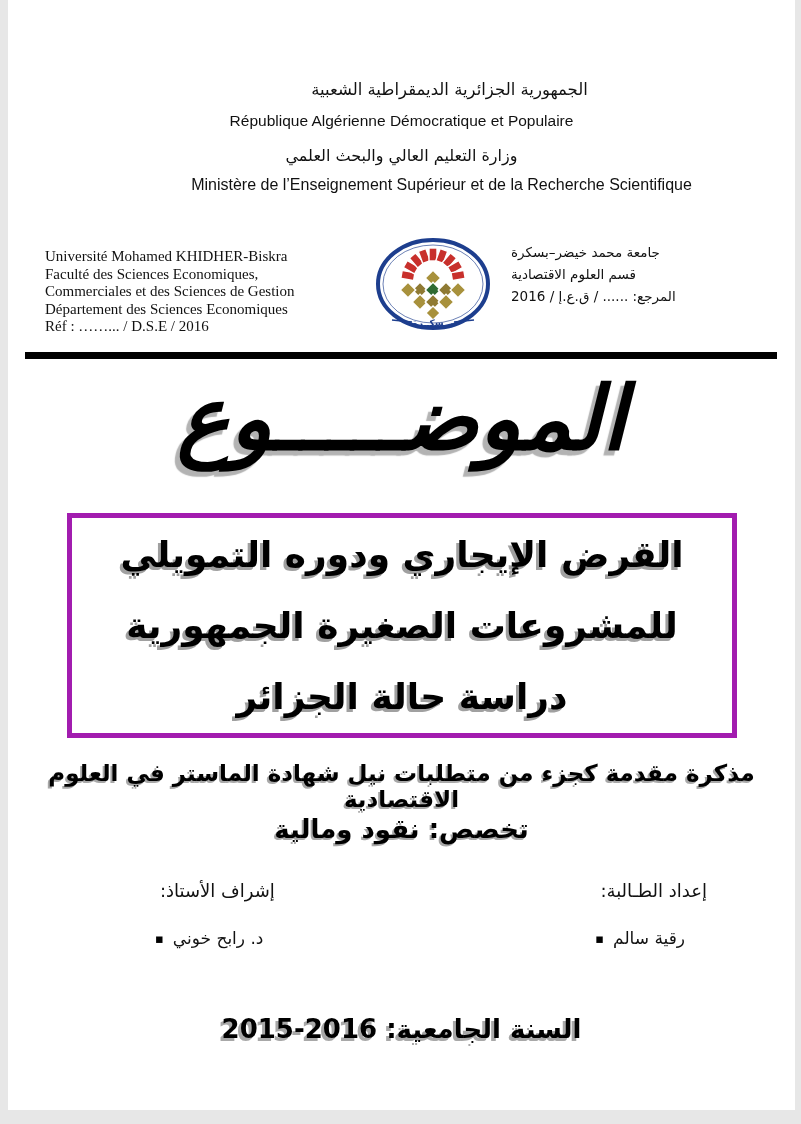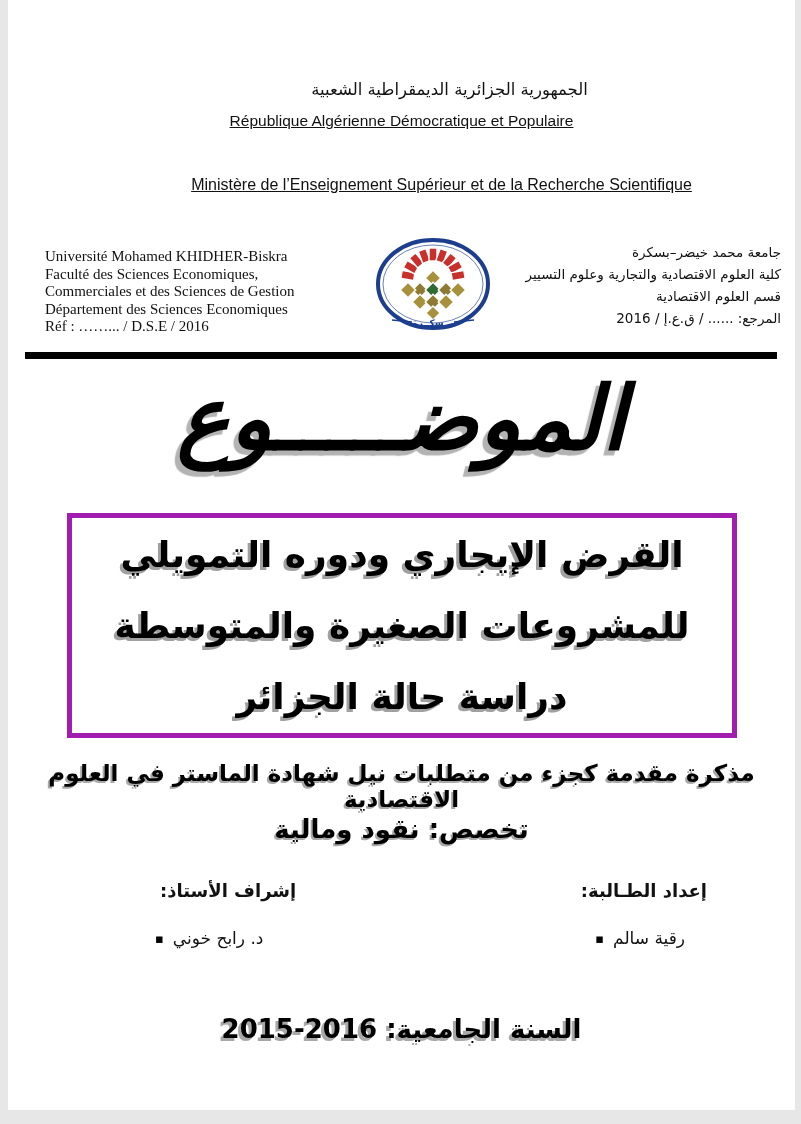--- a/index.html
+++ b/index.html
@@ -2,65 +2,66 @@
 <html lang="ar"><head>
 <meta charset="utf-8">
 <style>
   html,body{margin:0;padding:0;}
   body{font-family:"DejaVu Sans",sans-serif;background:#cfcfcf;}
   .stage{position:relative;width:801px;height:1124px;background:#e7e7e7;overflow:hidden;}
   .page{position:absolute;left:8px;top:0;width:787px;height:1110px;background:#ffffff;}
   .abs{position:absolute;}
   .centered{left:0;width:100%;text-align:center;}
   .ar{direction:rtl;font-family:"DejaVu Sans",sans-serif;}
-  .fr{font-family:"Liberation Sans","DejaVu Sans",sans-serif;text-decoration:underline;}
+  .fr{font-family:"Liberation Sans","DejaVu Sans",sans-serif;}
 
   .hdr-ar1{top:80px;font-size:16.5px;color:#111;padding-left:48px;}
   .hdr-fr1{top:112px;font-size:15.5px;color:#111;}
   .hdr-ar2{top:146px;font-size:16px;color:#111;}
   .hdr-fr2{top:176px;font-size:16px;color:#111;margin-left:40px;}
 
   .info-left{left:37px;top:248px;width:320px;font-family:Liberation Serif, serif;
              font-size:15px;line-height:17.6px;color:#111;}
   .info-left div{white-space:nowrap;}
   .logo-wrap{left:366px;top:236px;width:118px;height:97px;}
-  .info-right{right:14px;top:241px;width:270px;text-align:right;font-size:13.5px;line-height:22px;color:#111;}
+  .info-right{right:14px;top:241px;width:270px;text-align:left;font-size:13.5px;line-height:22px;color:#111;}
   .info-right div{white-space:nowrap;}
 
   .rule{left:17px;top:352px;width:752px;height:7px;background:#000;}
 
   .callig{top:364px;font-size:88px;font-weight:bold;font-style:italic;color:#000;
           text-shadow:-5px 5px 1px #b3b3b3;line-height:1.25;}
 
   .title-box{left:59px;top:513px;width:670px;height:225px;border:5px solid #a21caf;box-sizing:border-box;
              display:flex;flex-direction:column;justify-content:center;}
   .title-line{direction:rtl;text-align:center;font-size:36px;font-weight:bold;color:#000;
               line-height:71px;text-shadow:-3px 3px 0 #a0a0a0;}
 
   .memo{top:760px;font-size:23px;font-weight:bold;color:#000;text-shadow:-2px 2px 0 #a8a8a8;}
   .specialty{top:814px;font-size:26px;font-weight:bold;color:#000;text-shadow:-2px 2px 0 #a8a8a8;}
 
-  .byline-label{top:880px;font-size:18px;font-weight:bold;color:#111;white-space:nowrap;}
+  .byline-label{top:880px;font-size:18px;font-weight:normal;color:#111;white-space:nowrap;}
   .lbl-right{right:88px;}
   .lbl-left{left:152px;}
   .byline-item{top:928px;font-size:17px;color:#111;display:flex;direction:ltr;align-items:center;gap:9px;white-space:nowrap;}
   .item-right{right:110px;}
   .item-left{left:147px;}
   .sq{font-size:13px;line-height:1;color:#000;}
 
   .year{top:1014px;font-size:26px;font-weight:bold;color:#000;text-shadow:-3px 3px 0 #a8a8a8;}
 </style>
 </head>
 <body>
 
 <div class="stage">
   <div class="page">
 
     <div class="abs centered ar hdr-ar1">الجمهورية الجزائرية الديمقراطية الشعبية</div>
     <div class="abs centered fr hdr-fr1">République Algérienne Démocratique et Populaire</div>
+    <div class="abs centered ar hdr-ar2">وزارة التعليم العالي والبحث العلمي</div>
     <div class="abs centered fr hdr-fr2">Ministère de l’Enseignement Supérieur et de la Recherche Scientifique</div>
 
     <div class="abs info-left">
       <div>Université Mohamed KHIDHER-Biskra</div>
       <div>Faculté des Sciences Economiques,</div>
       <div>Commerciales et des Sciences  de Gestion</div>
       <div>Département des Sciences Economiques</div>
       <div>Réf : ……... / D.S.E / 2016</div>
     </div>
 
@@ -94,32 +95,31 @@
         <g>
           <line x1="18" y1="84" x2="38" y2="86" stroke-width="1.5" stroke="#1d3e8e"></line>
           <line x1="100" y1="84" x2="80" y2="86" stroke-width="1.5" stroke="#1d3e8e"></line>
           <text x="59" y="90" text-anchor="middle" font-size="9" font-weight="bold" fill="#1d3e8e">بــسكــرة</text>
         </g>
       </svg>
     </div>
 
     <div class="abs info-right ar">
       <div>جامعة محمد خيضر–بسكرة</div>
-      <div>كلية العلوم الاقتصادية والتجارية وعلوم التسيير</div>
       <div>قسم العلوم الاقتصادية</div>
       <div>المرجع: ...... / ق.ع.إ / 2016</div>
     </div>
 
     <div class="abs rule"></div>
 
     <div class="abs centered ar callig">الموضـــــوع</div>
 
     <div class="abs title-box">
       <div class="title-line">القرض الإيجاري ودوره التمويلي</div>
-      <div class="title-line">للمشروعات الصغيرة والمتوسطة</div>
+      <div class="title-line">للمشروعات الصغيرة الجمهورية</div>
       <div class="title-line">دراسة حالة الجزائر</div>
     </div>
 
     <div class="abs centered ar memo">مذكرة مقدمة كجزء من متطلبات نيل شهادة الماستر في العلوم الاقتصادية</div>
     <div class="abs centered ar specialty">تخصص: نقود ومالية</div>
 
     <div class="abs ar byline-label lbl-right">إعداد الطـالبة:</div>
     <div class="abs ar byline-label lbl-left">إشراف الأستاذ:</div>
 
     <div class="abs byline-item item-right">

